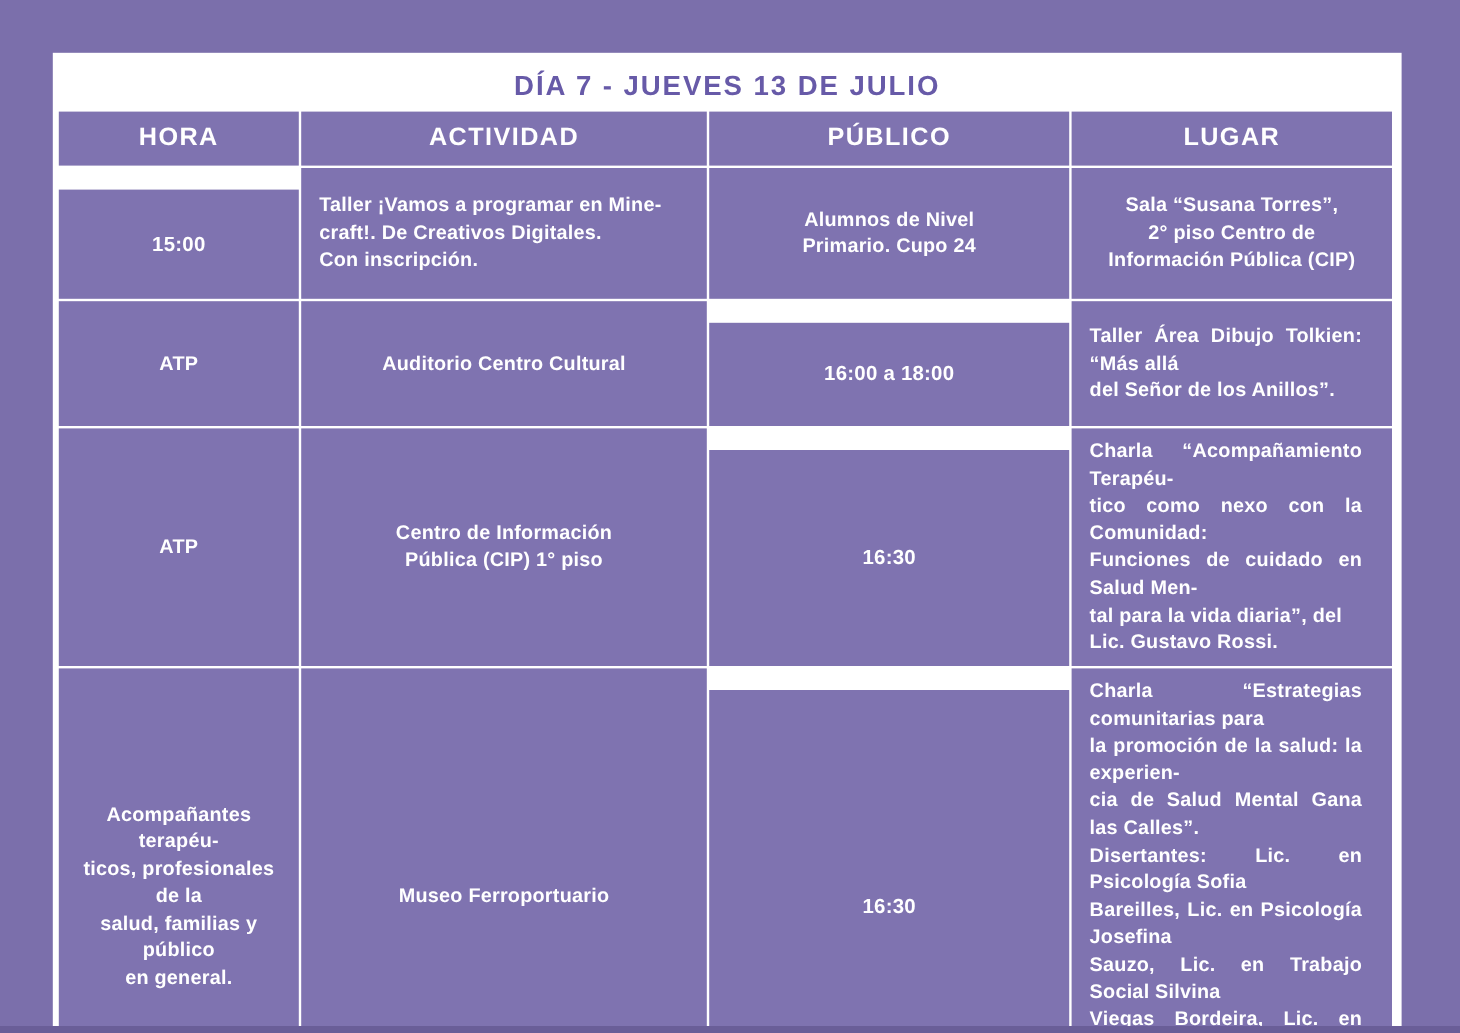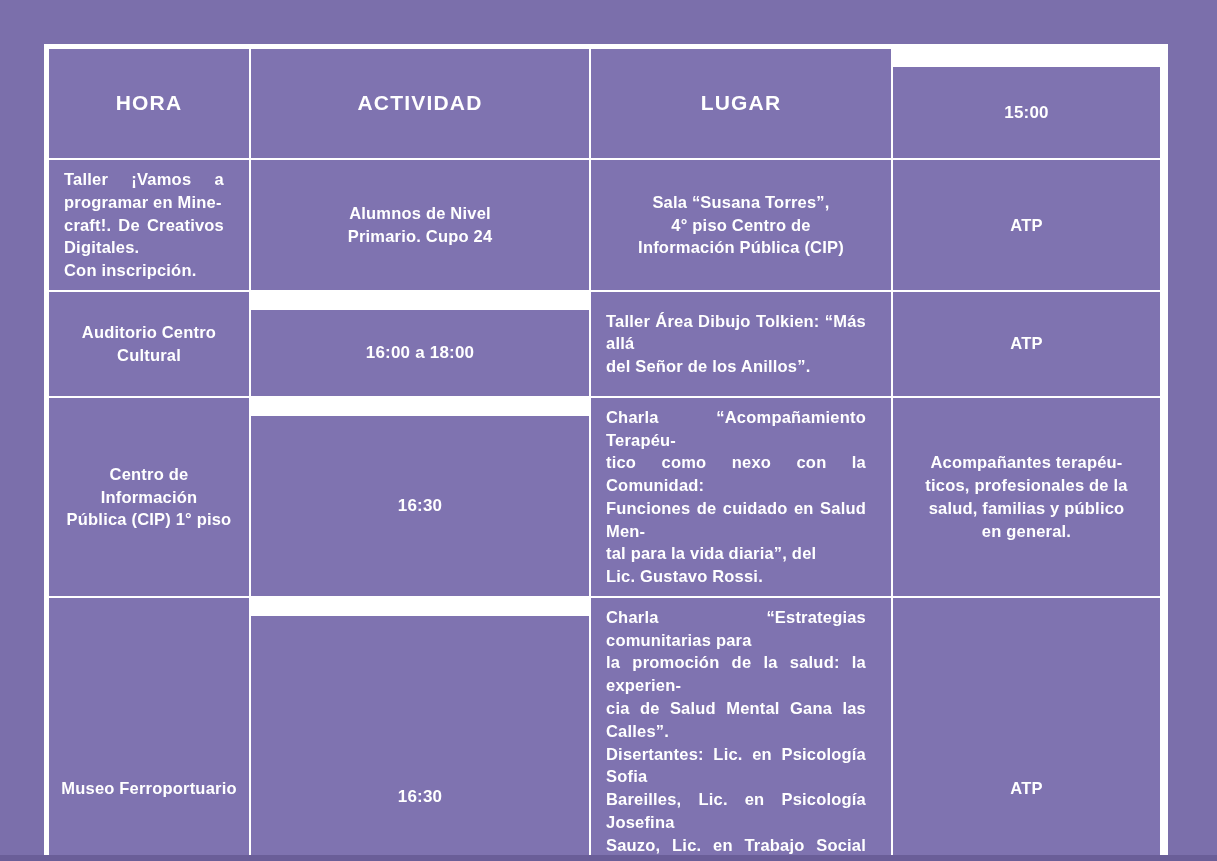--- a/index.html
+++ b/index.html
@@ -84,34 +84,36 @@
   .r1 { min-height: 91px; }
   .r2 { min-height: 104px; }
   .r3 { min-height: 64px; }
   .r4 { min-height: 133px; }
   .r5 { min-height: 195px; }
 </style>
 </head>
 <body>
 
 <div class="table-wrap">
+  <div class="title-bar">DÍA 7 - JUEVES 13 DE JULIO</div>
   <div class="grid">
 
     <div class="cell header-cell">HORA</div>
     <div class="cell header-cell">ACTIVIDAD</div>
+    <div class="cell header-cell">PÚBLICO</div>
     <div class="cell header-cell">LUGAR</div>
 
     <div class="cell col-hora r1">15:00</div>
     <div class="cell col-actividad r1">Taller ¡Vamos a programar en Mine-
 craft!. De Creativos Digitales.
 Con inscripción.</div>
     <div class="cell col-publico r1">Alumnos de Nivel
 Primario. Cupo 24</div>
     <div class="cell col-lugar r1">Sala “Susana Torres”,
-4° piso Centro de
+2° piso Centro de
 Información Pública (CIP)</div>
 
     <div class="cell col-publico r2">ATP</div>
     <div class="cell col-lugar r2">Auditorio Centro Cultural</div>
 
     <div class="cell col-hora r3">16:00 a 18:00</div>
     <div class="cell col-actividad r3">Taller Área Dibujo Tolkien: “Más allá
 del Señor de los Anillos”.</div>
     <div class="cell col-publico r3">ATP</div>
     <div class="cell col-lugar r3">Centro de Información

